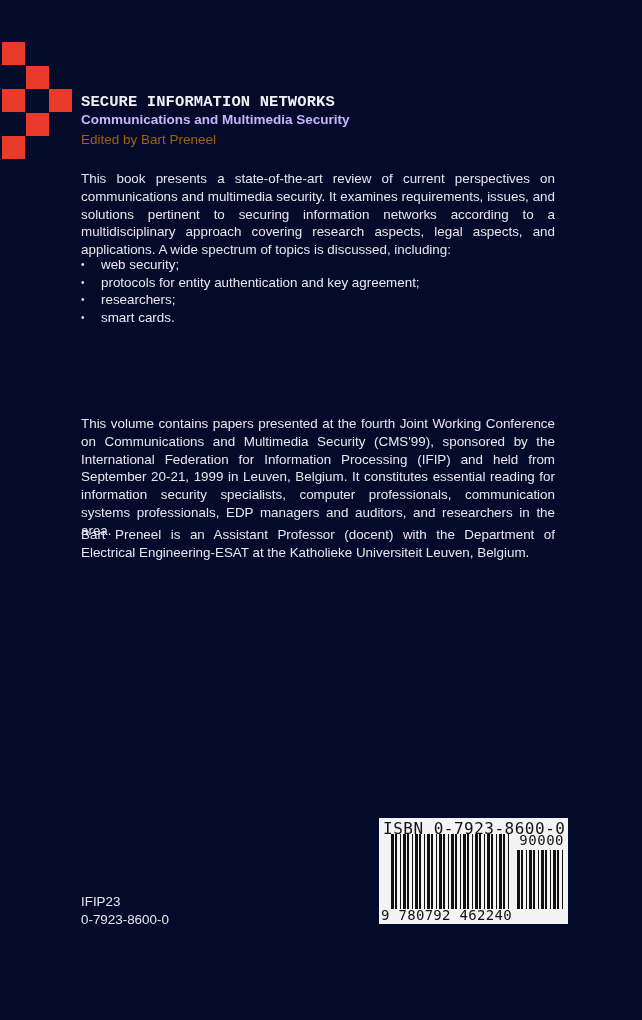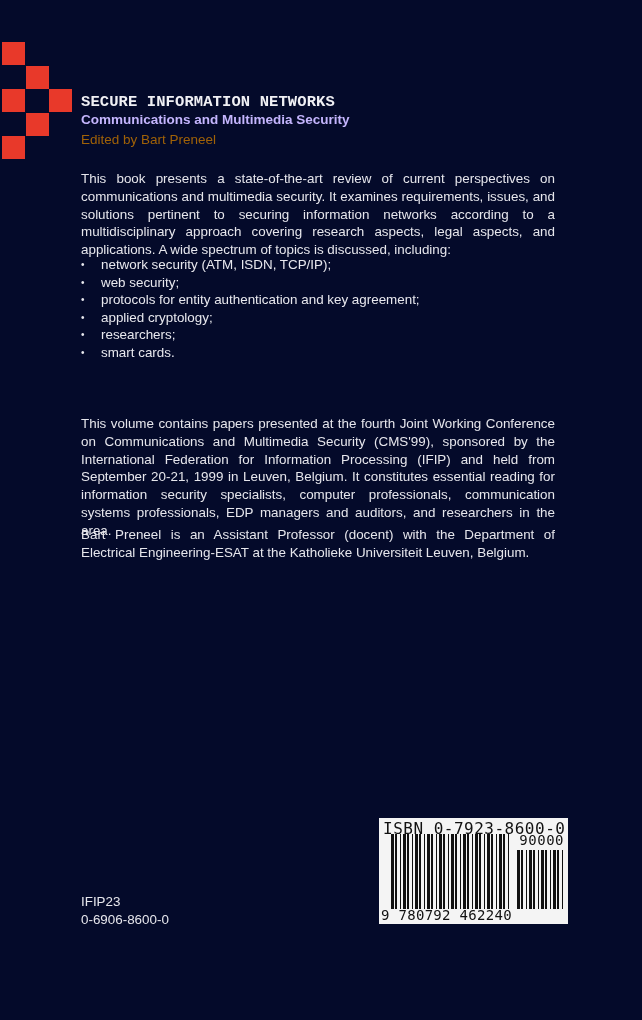--- a/index.html
+++ b/index.html
@@ -38,24 +38,22 @@
     <div class="sq" style="top: 94px; left: 0px;"></div>
   </div>
 
 <div class="title">SECURE INFORMATION NETWORKS</div>
 <div class="subtitle">Communications and Multimedia Security</div>
 <div class="editor">Edited by Bart Preneel</div>
 
 <div class="para p1">This book presents a state-of-the-art review of current perspectives on communications and multimedia security. It examines requirements, issues, and solutions pertinent to securing information networks according to a multidisciplinary approach covering research aspects, legal aspects, and applications. A wide spectrum of topics is discussed, including:</div>
 
 <ul class="list">
-  <li>network security (ATM, ISDN, TCP/IP);</li>
   <li>web security;</li>
   <li>protocols for entity authentication and key agreement;</li>
-  <li>applied cryptology;</li>
   <li>researchers;</li>
   <li>smart cards.</li>
 </ul>
 
 <div class="para p2">This volume contains papers presented at the fourth Joint Working Conference on Communications and Multimedia Security (CMS'99), sponsored by the International Federation for Information Processing (IFIP) and held from September 20-21, 1999 in Leuven, Belgium. It constitutes essential reading for information security specialists, computer professionals, communication systems professionals, EDP managers and auditors, and researchers in the area.</div>
 <div class="para p3">Bart Preneel is an Assistant Professor (docent) with the Department of Electrical Engineering-ESAT at the Katholieke Universiteit Leuven, Belgium.</div>
 
 <div class="barcode">
   <div class="isbn-top">ISBN 0-7923-8600-0</div>
   <div class="price">90000</div>
@@ -103,14 +101,14 @@
       <div class="bar" style="left: 33px; width: 1px;"></div>
       <div class="bar" style="left: 36px; width: 3px;"></div>
       <div class="bar" style="left: 40px; width: 2px;"></div>
       <div class="bar" style="left: 45px; width: 1px;"></div>
     </div>
   <div class="ean">9 780792 462240</div>
 </div>
 
 <div class="series">
   <div>IFIP23</div>
-  <div>0-6906-8600-0</div>
+  <div>0-7923-8600-0</div>
 </div>
 
 </body></html>

